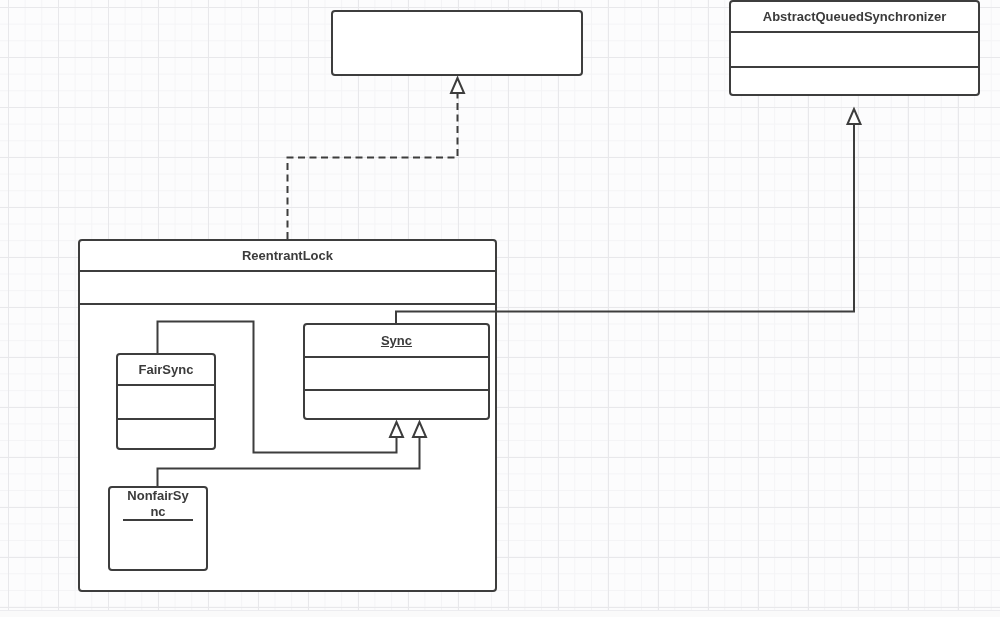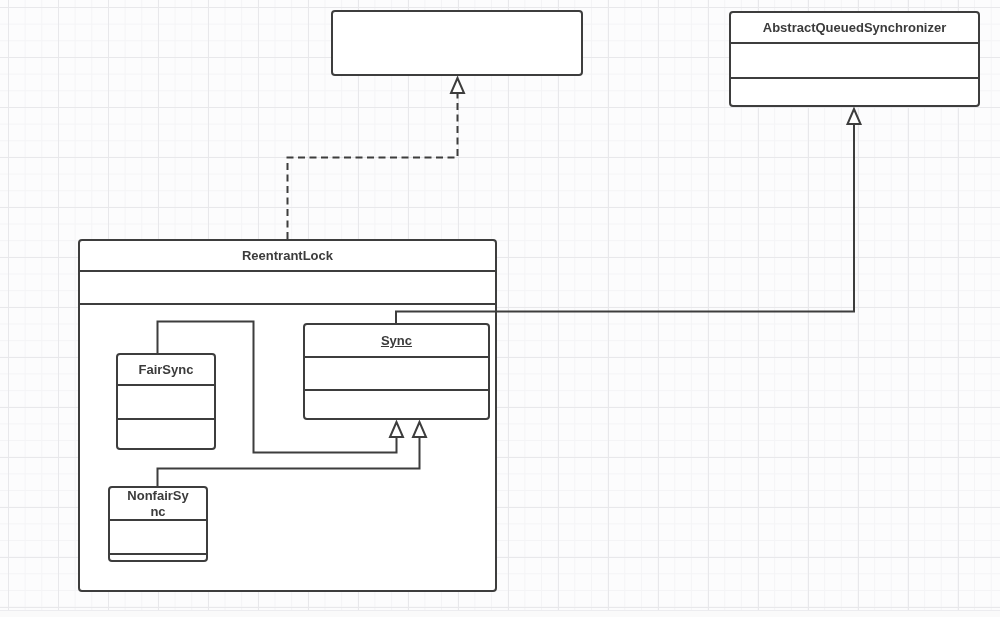--- a/index.html
+++ b/index.html
@@ -80,21 +80,21 @@
       <div data-interactable="false">ReentrantLock</div>
     </div>
     <div class="uml-comp" style="height:33px" data-interactable="false"></div>
     <div class="uml-comp last" data-interactable="false"></div>
   </div>
 
   <div class="uml-box" data-interactable="true" style="left:331px; top:10px; width:252px; height:66px;">
     <div class="uml-comp last" data-interactable="false"></div>
   </div>
 
-  <div class="uml-box" data-interactable="true" style="left:729px; top:11px; width:251px; height:96px;">
+  <div class="uml-box" data-interactable="true" style="left:729px; top:0; width:251px; height:96px;">
     <div class="uml-title" style="height:31px" data-interactable="false">
       <div data-interactable="false">AbstractQueuedSynchronizer</div>
     </div>
     <div class="uml-comp" style="height:35px" data-interactable="false"></div>
     <div class="uml-comp last" data-interactable="false"></div>
   </div>
 
   <div class="uml-box" data-interactable="true" style="left:303px; top:323px; width:187px; height:97px;text-decoration:underline;">
     <div class="uml-title" style="height:33px" data-interactable="false">
       <div data-interactable="false">Sync</div>
@@ -104,21 +104,21 @@
   </div>
 
   <div class="uml-box" data-interactable="true" style="left:116px; top:353px; width:100px; height:97px;">
     <div class="uml-title" style="height:31px" data-interactable="false">
       <div data-interactable="false">FairSync</div>
     </div>
     <div class="uml-comp" style="height:34px" data-interactable="false"></div>
     <div class="uml-comp last" data-interactable="false"></div>
   </div>
 
-  <div class="uml-box" data-interactable="true" style="left:108px; top:486px; width:100px; height:76px;">
+  <div class="uml-box" data-interactable="true" style="left:108px; top:486px; width:100px; height:85px;align-items:center;">
     <div class="uml-title" style="height:33px" data-interactable="false">
       <div data-interactable="false">NonfairSy</div>
       <div data-interactable="false">nc</div>
     </div>
     <div class="uml-comp" style="height:34px" data-interactable="false"></div>
     <div class="uml-comp last" data-interactable="false"></div>
   </div>
 
   <svg class="overlay" width="1000" height="617" data-interactable="false">
     <g stroke="#3d3d3d" stroke-width="2" fill="none">

